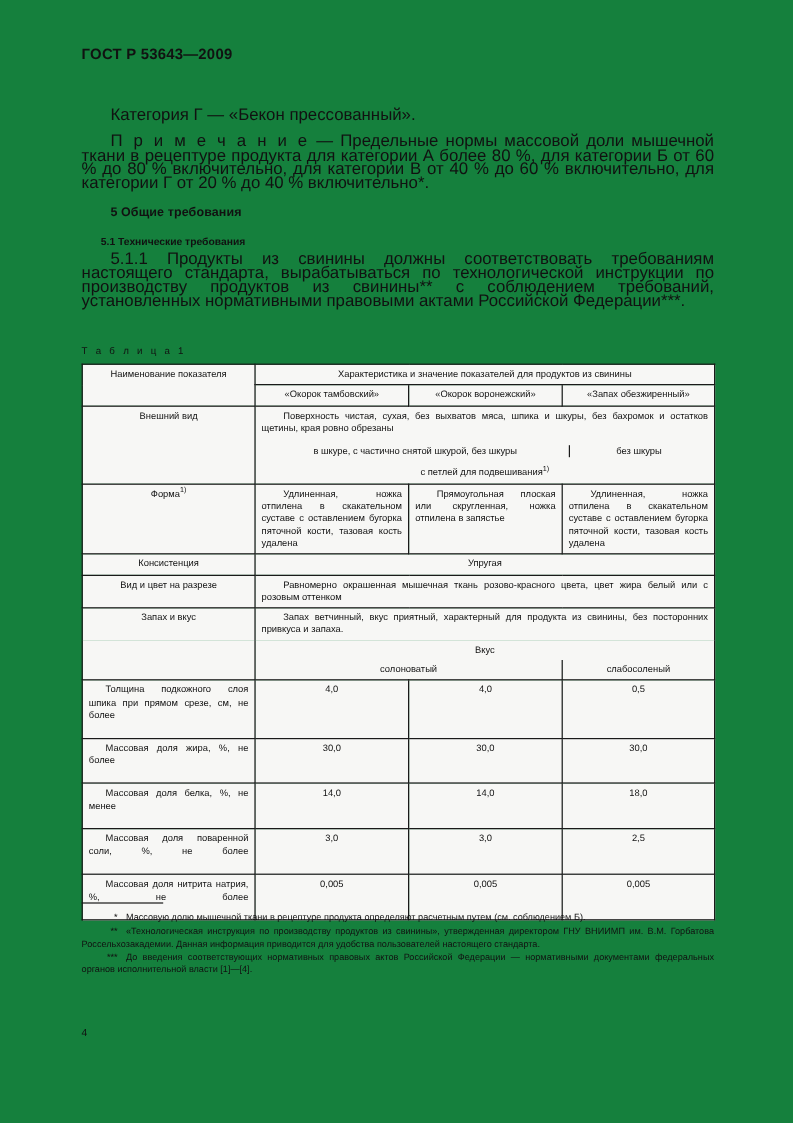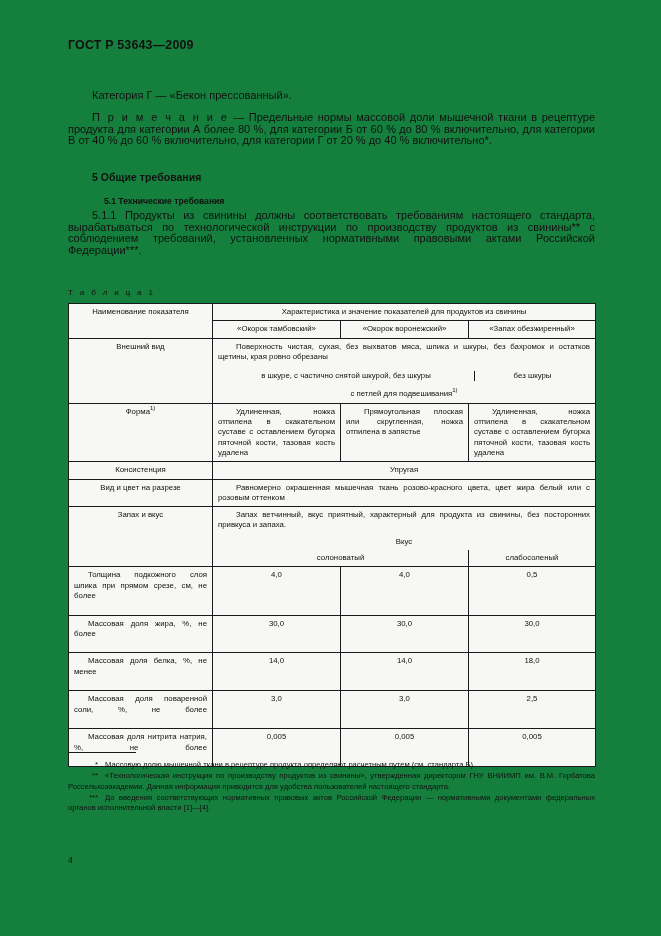--- a/index.html
+++ b/index.html
@@ -36,21 +36,21 @@
     left: 0;
     width: 527px;
     text-align: left;
     font-size: 12.4px;
     font-weight: bold;
     letter-spacing: 0.2px;
   }
 
   
   .para {
-    font-size: 11px;
+    font-size: 14px;
     line-height: 11.6px;
     text-align: justify;
     text-justify: inter-word;
     margin: 0;
   }
   .indent { text-indent: 24px; }
   .note-lead {
     letter-spacing: 1.6px;
     font-weight: normal;
   }
@@ -64,21 +64,21 @@
     font-size: 10.4px;
     font-weight: bold;
     letter-spacing: 0.1px;
   }
   #h-5 { top: 172px; left: 24px; }
   .h3 {
     position: absolute;
     font-size: 8.6px;
     font-weight: bold;
   }
-  #h-51 { top: 196px; left: 36px; }
+  #h-51 { top: 196px; left: 16px; }
 
   #p-511 { top: 210px; }
   #p-512 { top: 248px; }
 
   
   #table-caption {
     position: absolute;
     top: 288px;
     left: 0;
     font-size: 8.1px;
@@ -312,21 +312,21 @@
             <td class="c-p3 ctr vbot">0,005</td>
           </tr>
 
         </tbody>
       </table>
     </div>
 
     <div class="fn-rule"></div>
 
     <div class="fn-block">
-      <p class="fnote"><span class="fn-mark">*</span><span class="fn-body">Массовую долю мышечной ткани в рецептуре продукта определяют расчетным путем (см. стандарта Б).</span></p>
+      <p class="fnote"><span class="fn-mark">*</span><span class="fn-body">Массовую долю мышечной ткани в рецептуре продукта определяют расчетным путем (см. соблюдением Б).</span></p>
       <p class="fnote"><span class="fn-mark">**</span><span class="fn-body">«Технологическая инструкция по производству продуктов из свинины», утвержденная директором ГНУ ВНИИМП им. В.М. Горбатова Россельхозакадемии. Данная информация приводится для удобства пользователей настоящего стандарта.</span></p>
       <p class="fnote"><span class="fn-mark">***</span><span class="fn-body">До введения соответствующих нормативных правовых актов Российской Федерации — нормативными документами федеральных органов исполнительной власти [1]—[4].</span></p>
     </div>
 
     <div class="page-num">4</div>
 
   </div>
 </div>
 
 </body></html>

